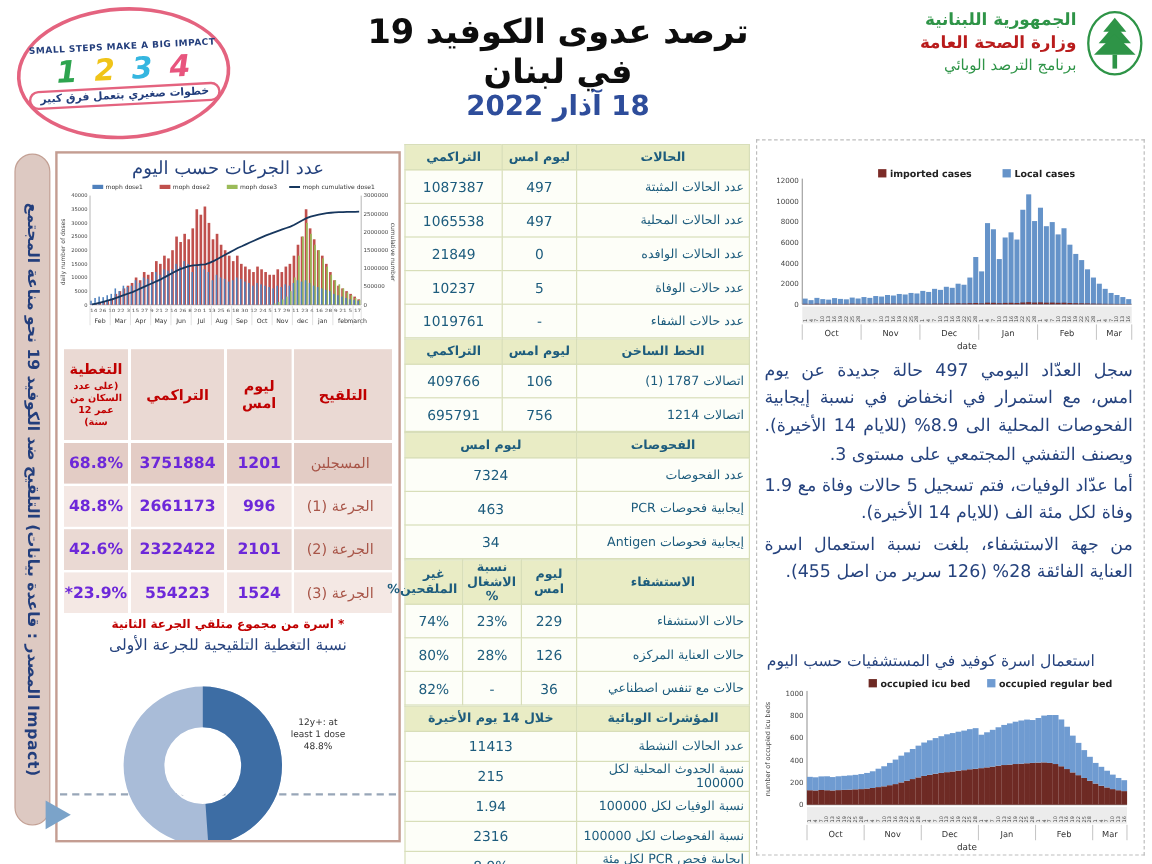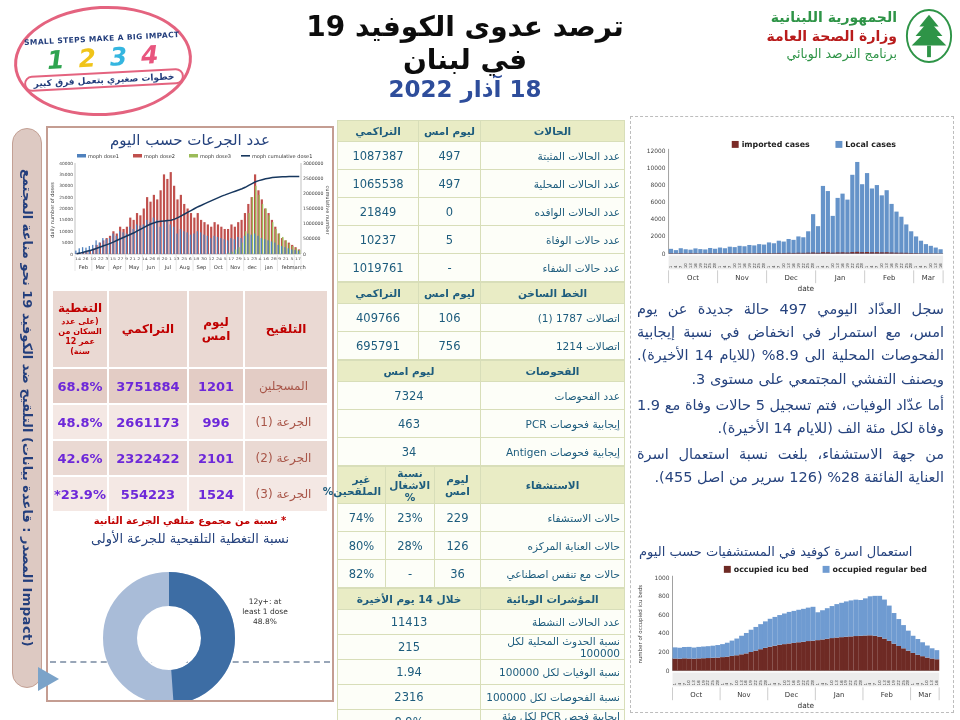--- a/index.html
+++ b/index.html
@@ -375,21 +375,21 @@
           <td class="num">42.6%</td>
         </tr>
         <tr class="r3">
           <td class="lbl">الجرعة (3)</td>
           <td class="num">1524</td>
           <td class="num">554223</td>
           <td class="num">23.9%*</td>
         </tr>
       </tbody>
     </table>
-  <div class="vax-note">* نسبة من مجموع متلقي الجرعة الثانية</div>
+  <div class="vax-note">* اسرة من مجموع متلقي الجرعة الثانية</div>
   <div class="donut-title" dir="rtl">نسبة التغطية التلقيحية للجرعة الأولى</div>
   <div class="dash-line-in"></div>
   <svg id="donut-svg" viewBox="0 0 282 150">
       <circle cx="120" cy="78" r="49" fill="none" stroke="#a9bcd8" stroke-width="34"></circle>
       <circle cx="120" cy="78" r="49" fill="none" stroke="#3d6da4" stroke-width="34" stroke-dasharray="150.2 307.9" transform="rotate(-90 120 78)"></circle>
       <circle cx="120" cy="78" r="30" fill="#fff"></circle>
       <text x="216" y="44" font-size="7.5" fill="#333" text-anchor="middle">12y+: at</text>
       <text x="216" y="54" font-size="7.5" fill="#333" text-anchor="middle">least 1 dose</text>
       <text x="216" y="64" font-size="7.5" fill="#333" text-anchor="middle">48.8%</text>
     </svg>

